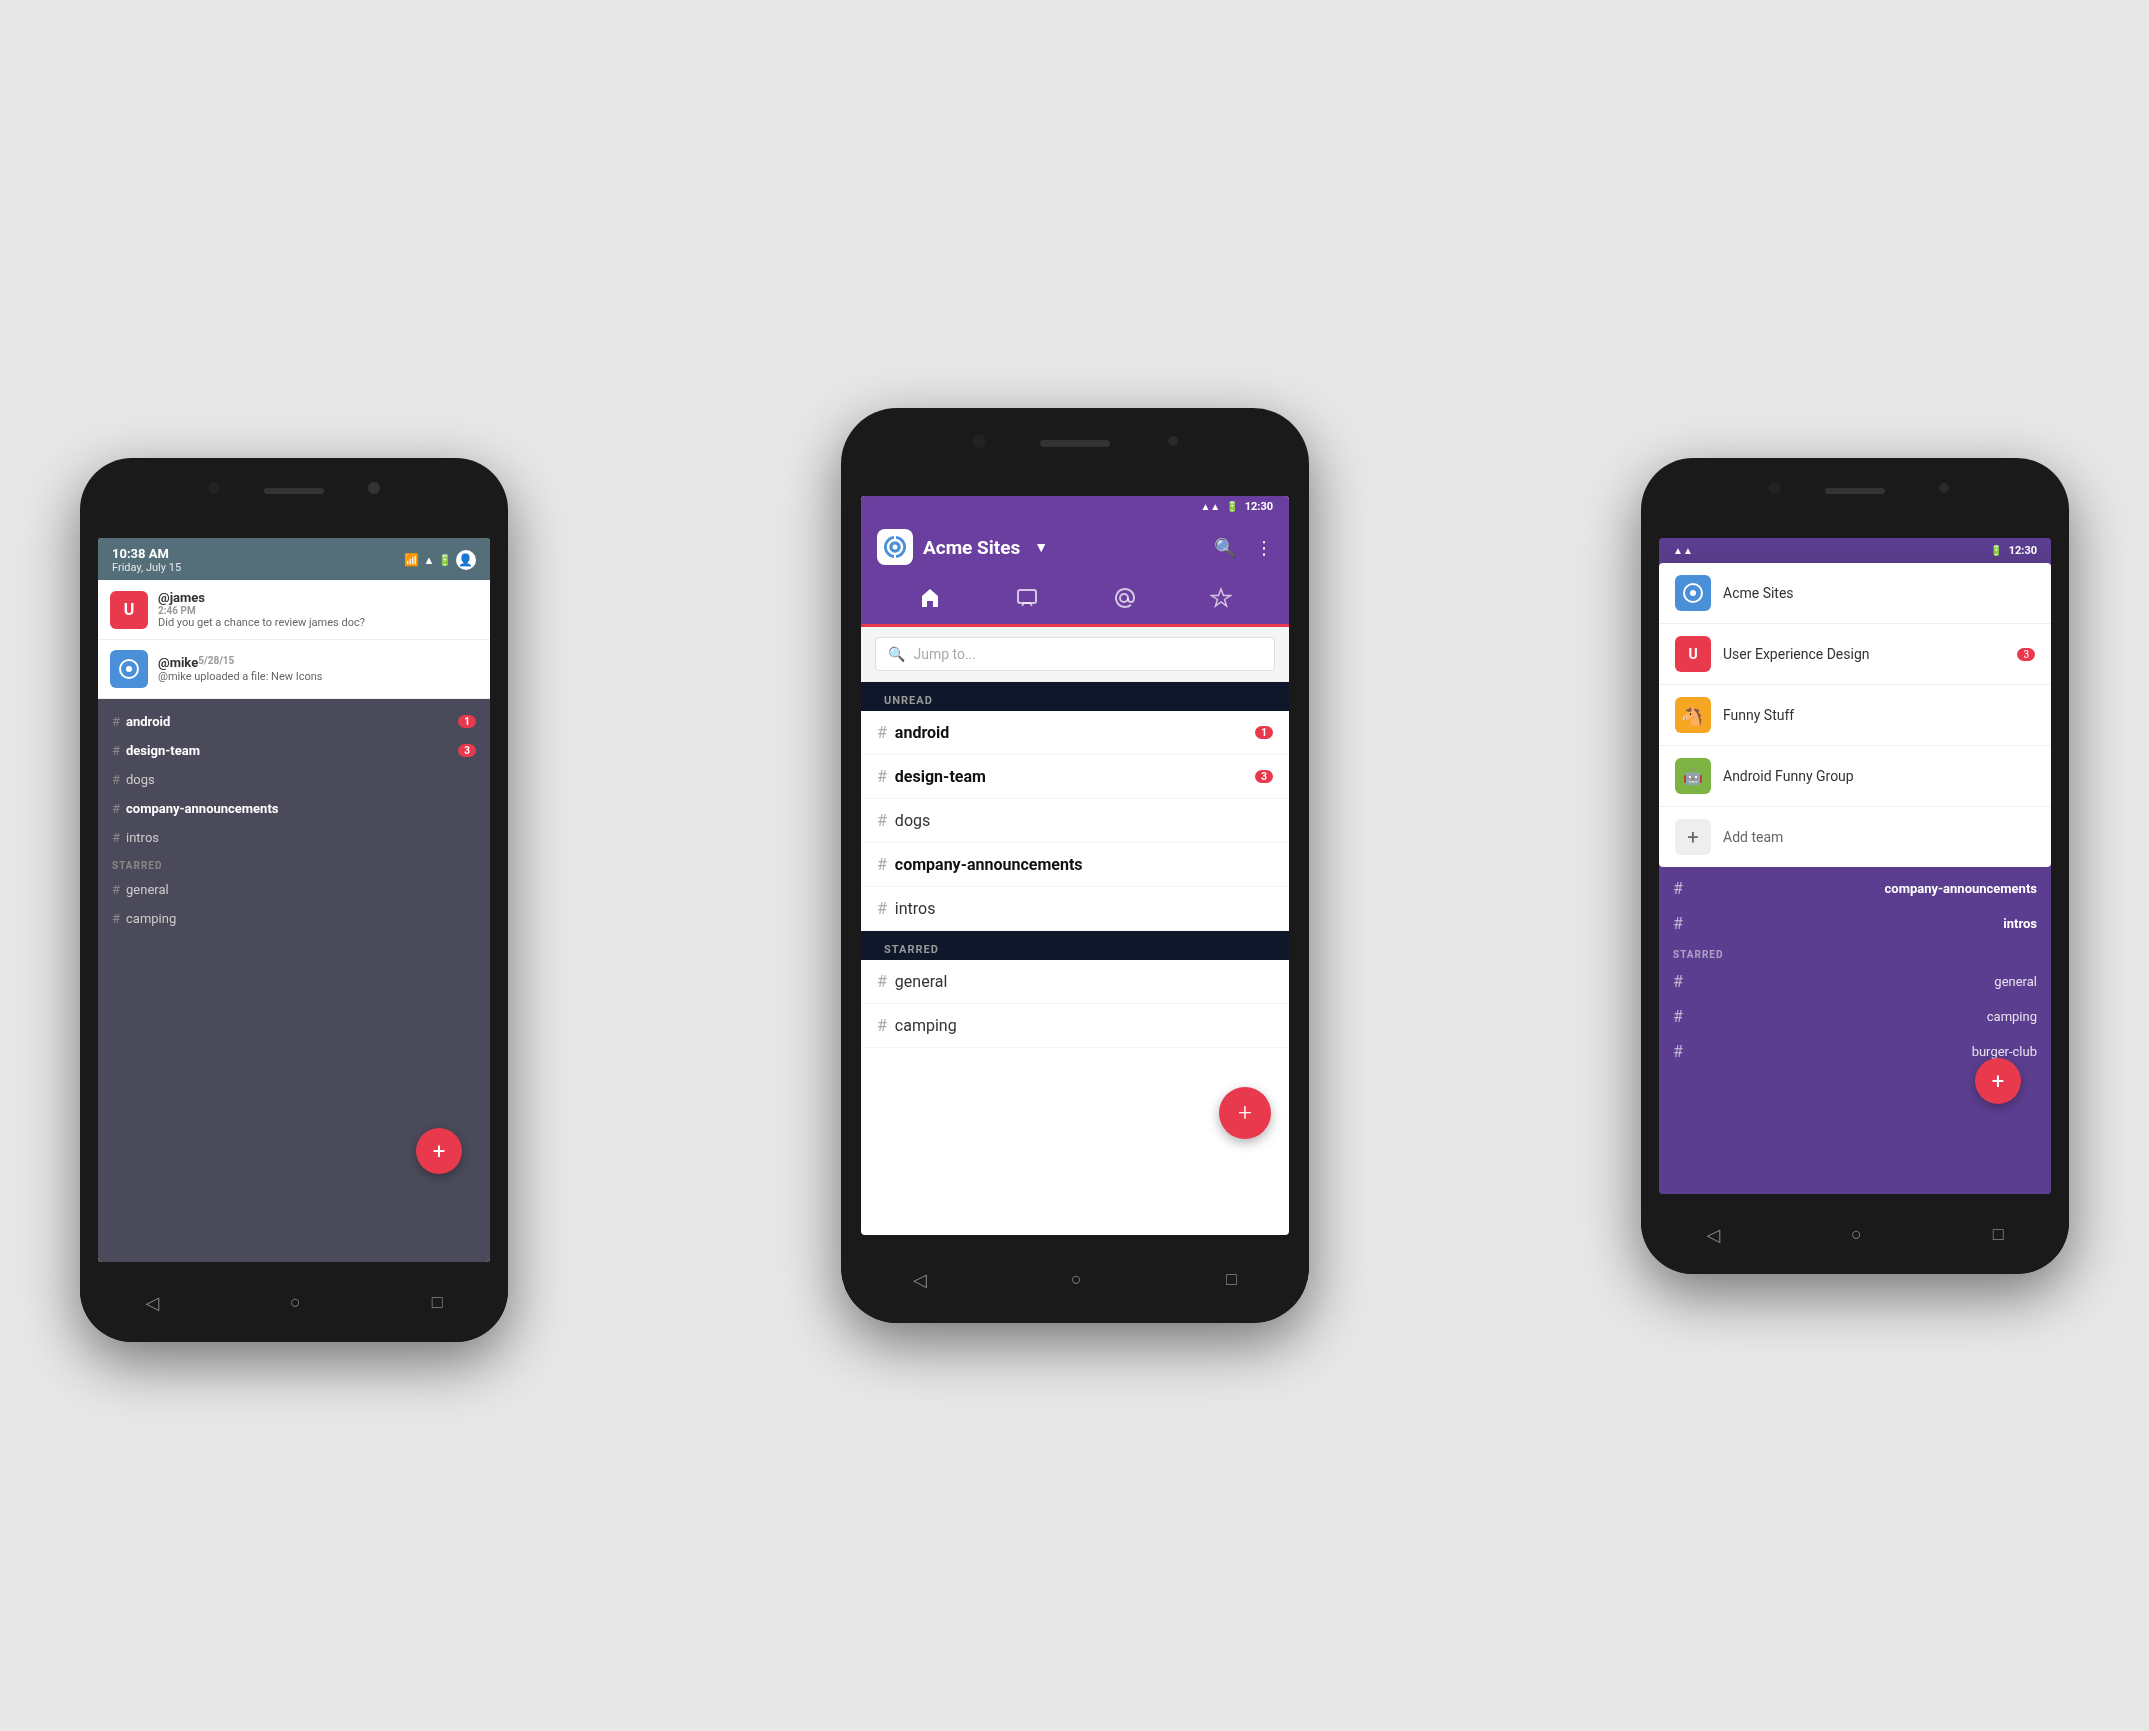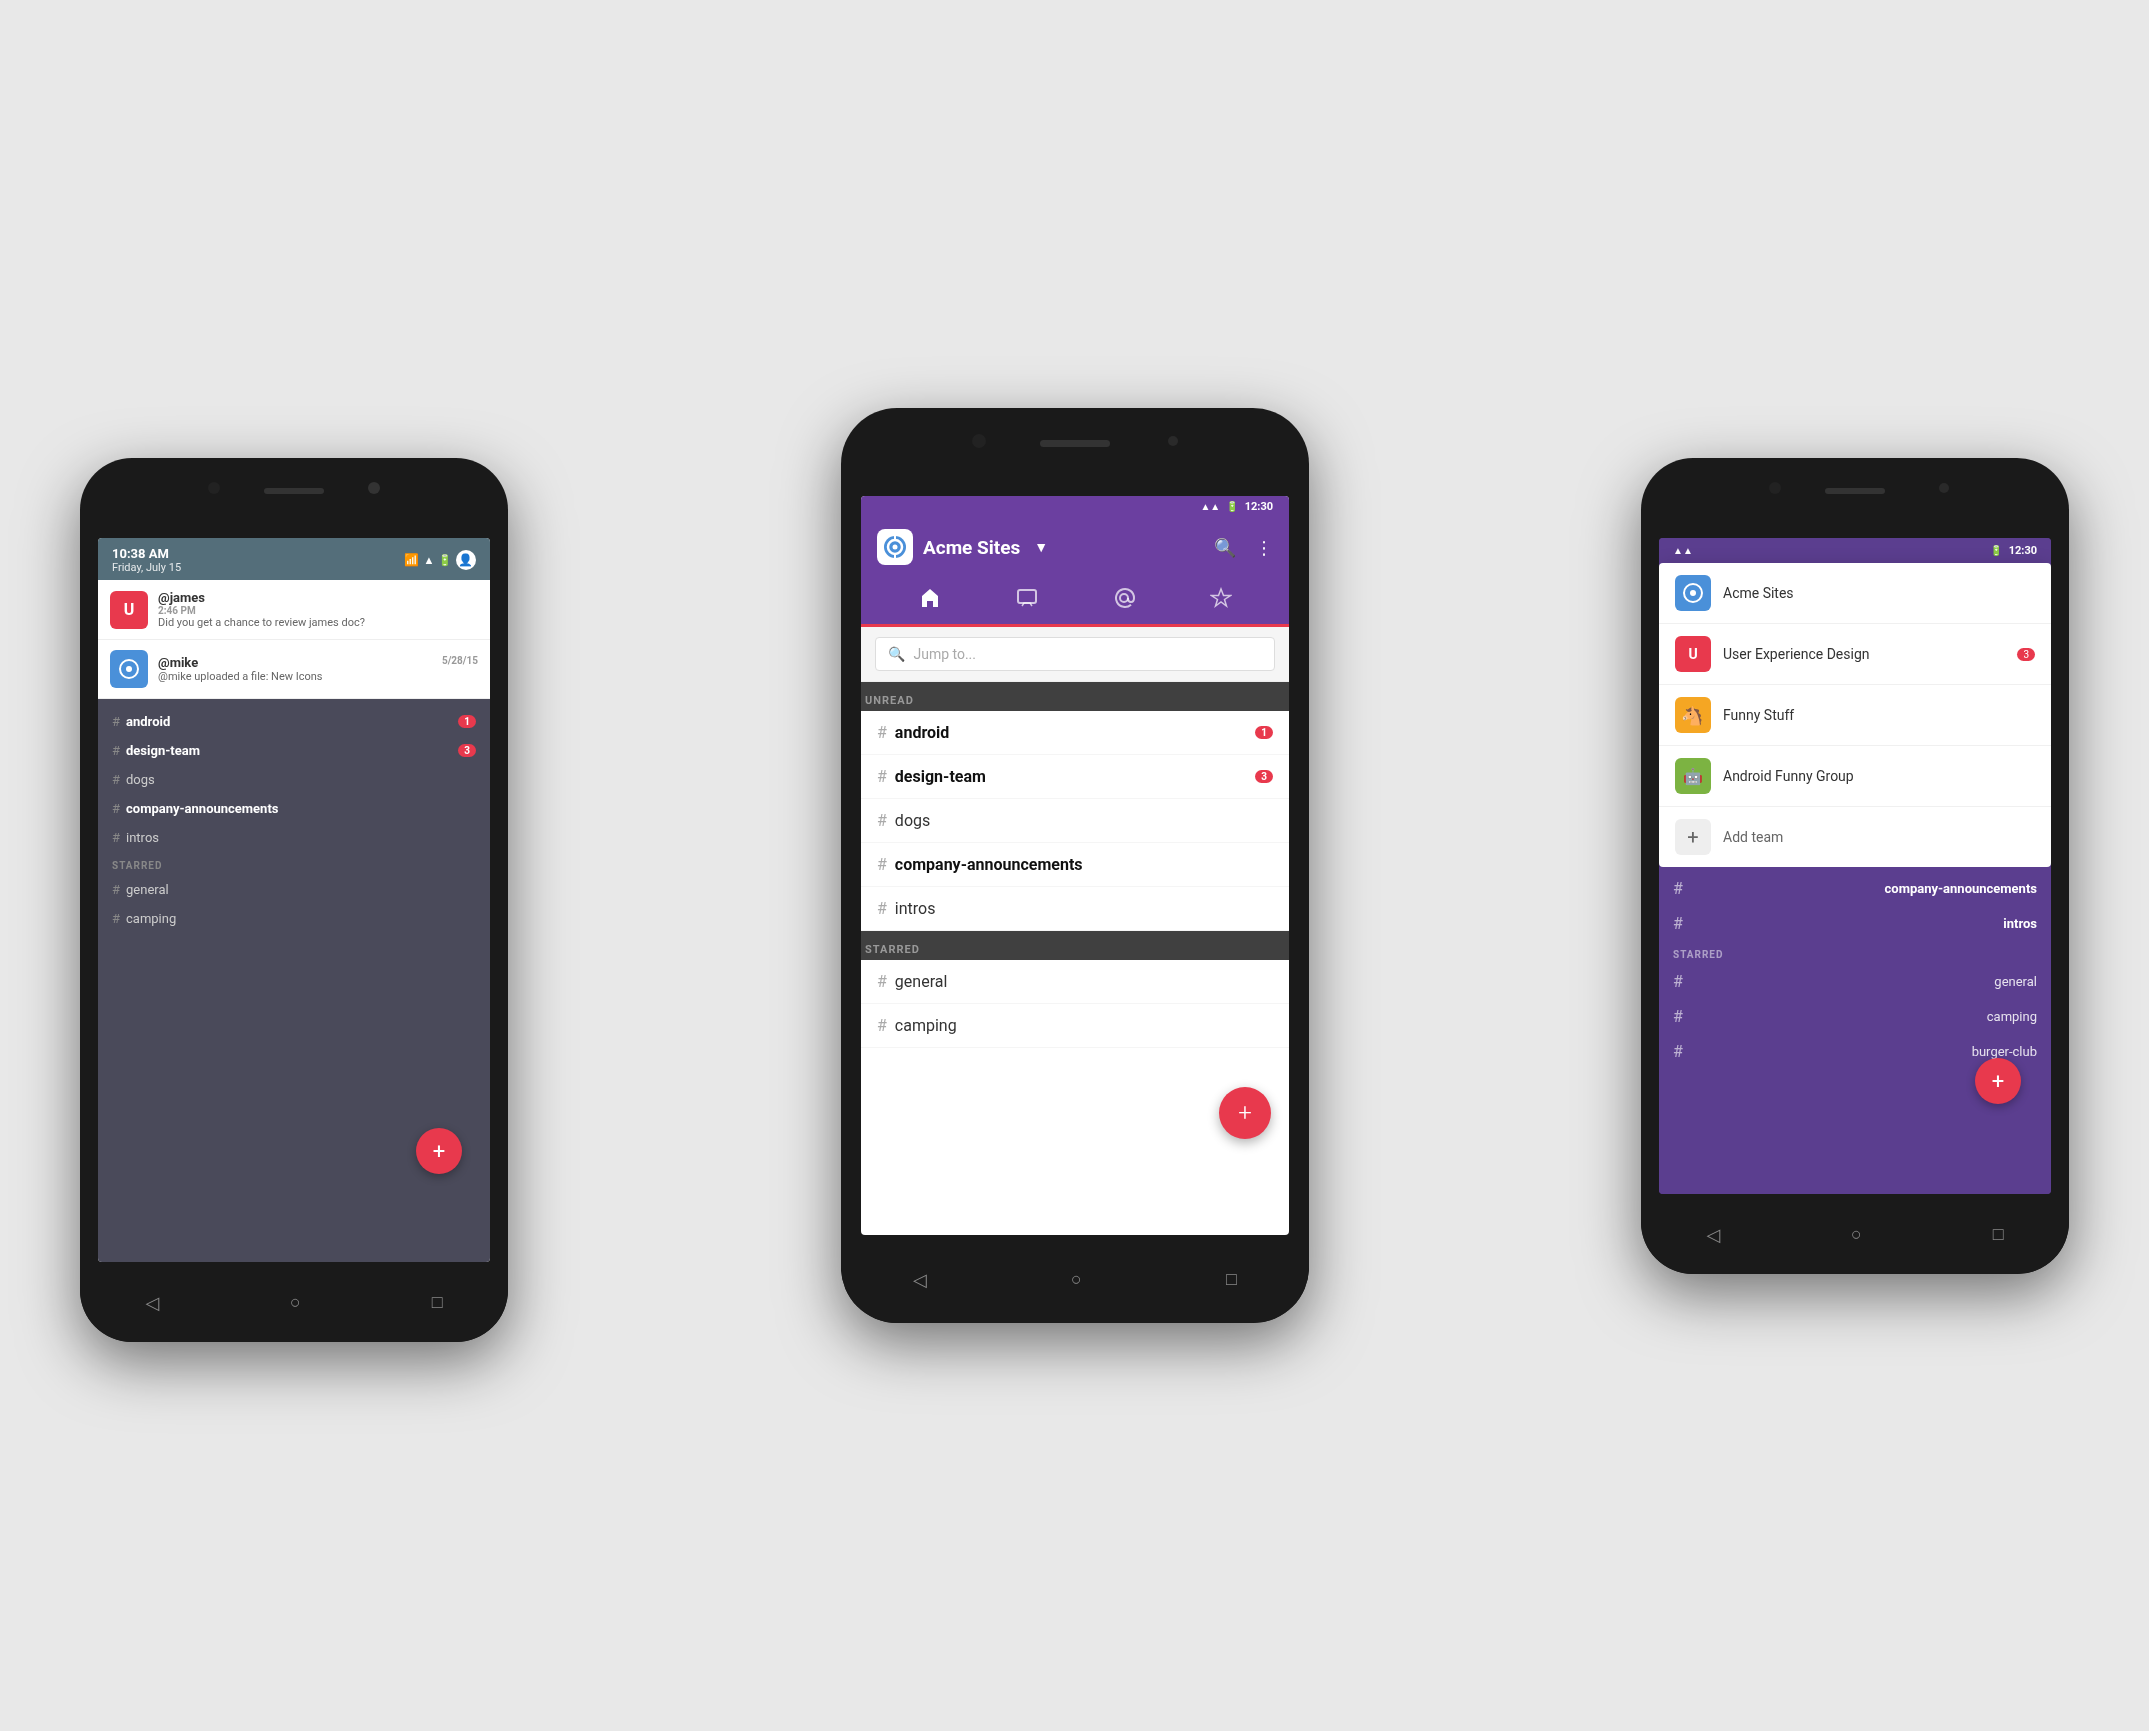--- a/index.html
+++ b/index.html
@@ -281,22 +281,22 @@
 
     .center-body {
       overflow: hidden;
       flex: 1;
     }
     .section-header {
       color: #999;
       font-size: 11px;
       font-weight: bold;
       letter-spacing: 1px;
-      padding: 12px 4px 4px;
-      background: #404040;
+      padding: 12px 23px 4px;
+      background: #0f172a;
     }
     .channel-row {
       display: flex;
       align-items: center;
       padding: 12px 16px;
       border-bottom: 1px solid #f5f5f5;
       background: white;
       justify-content: space-between;
     }
     .channel-row-left {
@@ -537,21 +537,21 @@
             </div>
           </div>
           <div class="notif-item">
             <div class="notif-avatar" style="background:#4a90d9;">
               <svg width="22" height="22" viewBox="0 0 22 22">
                   <circle cx="11" cy="11" r="9" stroke="white" stroke-width="2" fill="none"></circle>
                   <circle cx="11" cy="11" r="3" fill="white"></circle>
                 </svg>
             </div>
             <div class="notif-content">
-              <div style="display:flex;justify-content:space-between;">
+              <div style="display:flex;">
                 <span class="notif-user">@mike</span>
                 <span class="notif-time">5/28/15</span>
               </div>
               <div class="notif-msg">@mike uploaded a file: New Icons</div>
             </div>
           </div>
         </div>
 
         <div class="left-channel-list" style="flex:1;">
           <div class="channel-item">

